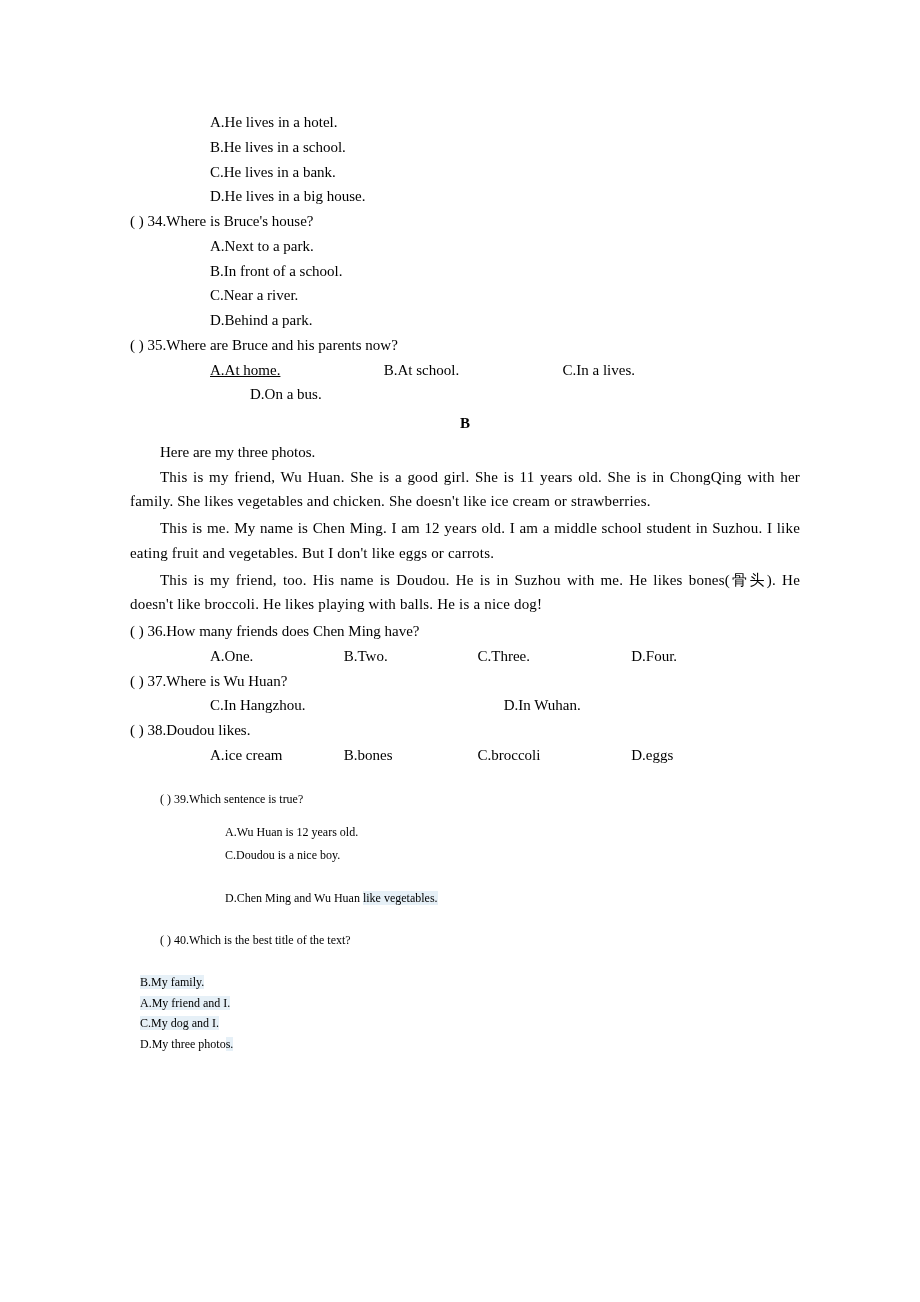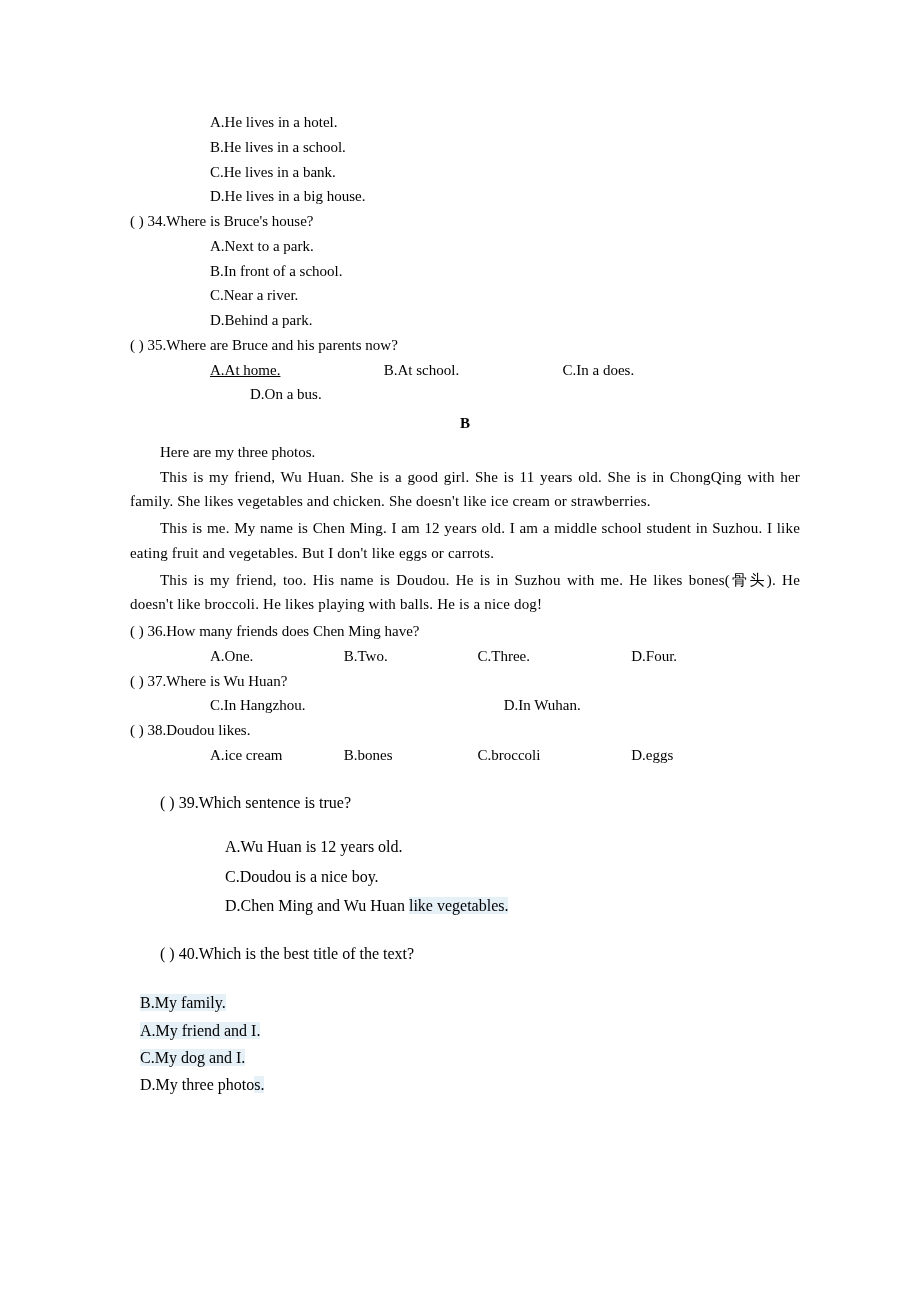--- a/index.html
+++ b/index.html
@@ -53,36 +53,37 @@
     }
     .passage-first {
       text-indent: 2em;
       margin: 0;
     }
     .spaced-section {
       margin-top: 22px;
     }
     .times {
       font-family: "Times New Roman", Times, serif;
-      font-size: 16px;
+      font-size: 12px;
     }
     .times .q40-line {
       margin-left: 30px;
       margin-top: 22px;
     }
     .times .q39-line {
       margin-left: 30px;
     }
     .times .opt39 {
       margin-left: 95px;
       margin-top: 6px;
       line-height: 1.9;
     }
     .times .opt39d {
       margin-left: 95px;
+      margin-top: 22px;
     }
     .times .final-opts {
       margin-left: 10px;
       margin-top: 22px;
       line-height: 1.7;
     }
     .hl {
       background-color: #e6f0f7;
     }
   </style>
@@ -102,21 +103,21 @@
   <p class="opt-line">B.In front of a school.</p>
   <p class="opt-line">C.Near a river.</p>
   <p class="opt-line">D.Behind a park.</p>
 </div>
 
 <div>
   <p class="q-line">(   ) 35.Where are Bruce and his parents now?</p>
   <p class="row-opts">
     <span class="a">A.At home.</span>
     <span class="b">B.At school.</span>
-    <span class="c">C.In a does.</span>
+    <span class="c">C.In a lives.</span>
     <span class="d">D.On a bus.</span>
   </p>
 </div>
 
 <p class="center-b">B</p>
 
 <div>
   <p class="passage-first">Here are my three photos.</p>
   <p class="passage">This is my friend, Wu Huan. She is a good girl. She is 11 years old. She is in ChongQing with her family. She likes vegetables and chicken. She doesn't like ice cream or strawberries.</p>
   <p class="passage">This is me. My name is Chen Ming. I am 12 years old. I am a middle school student in Suzhou. I like eating fruit and vegetables. But I don't like eggs or carrots.</p>

